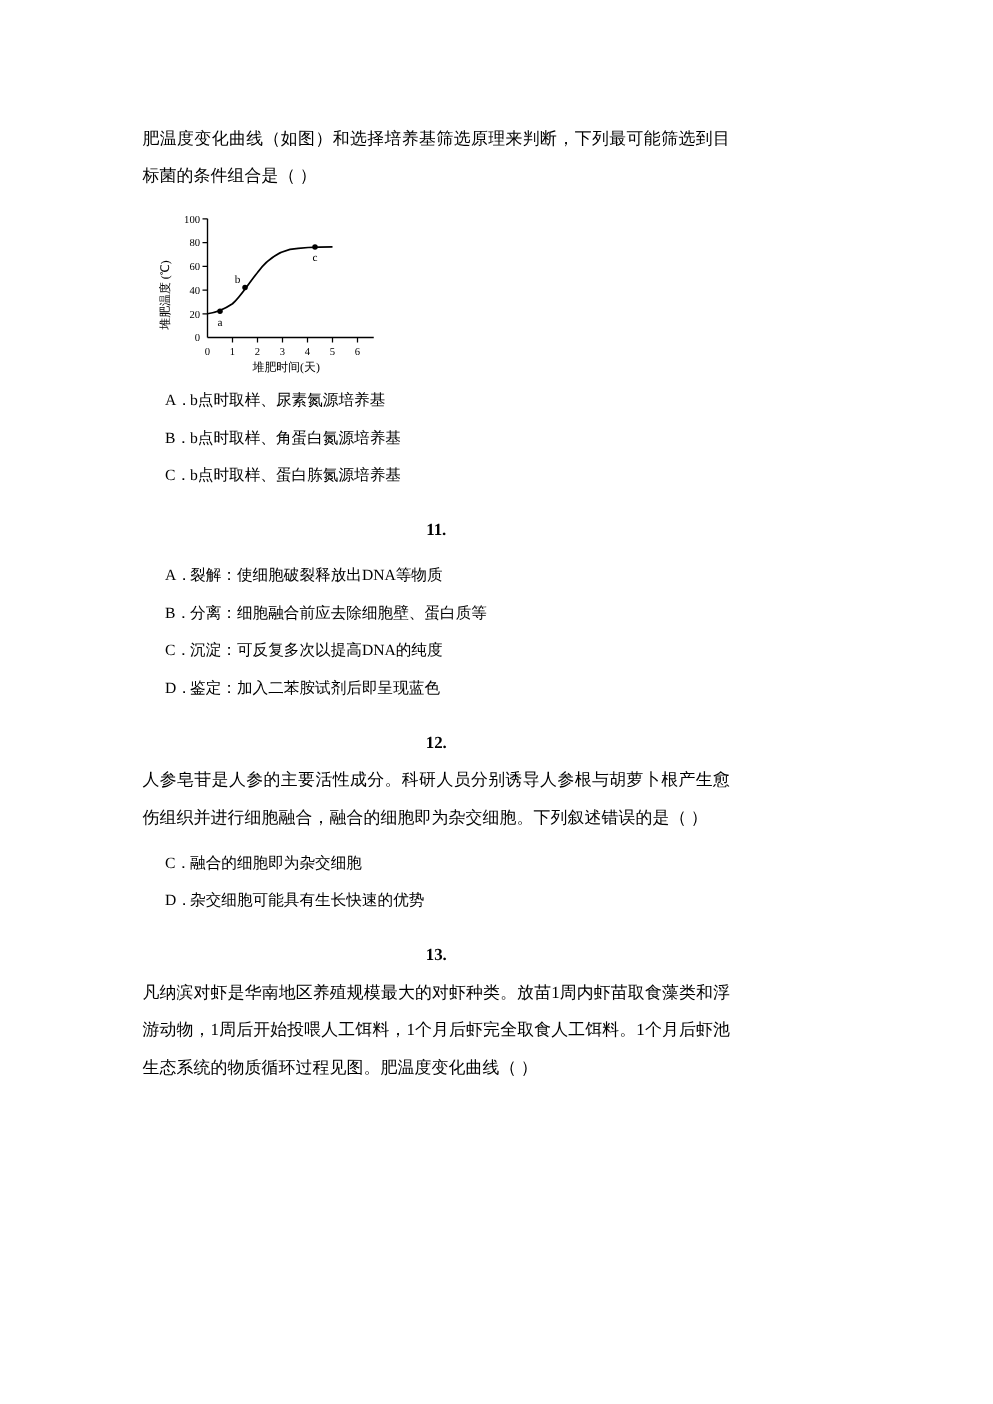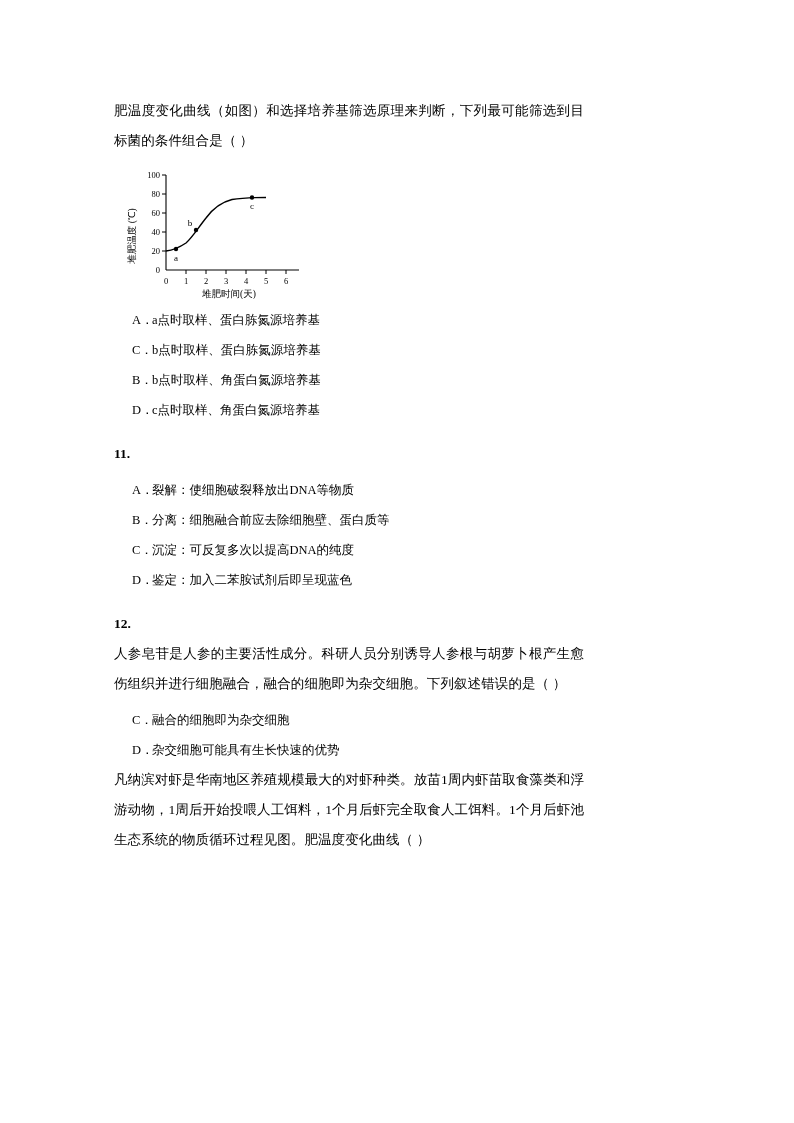--- a/index.html
+++ b/index.html
@@ -25,20 +25,21 @@
     line-height: 30px;
     margin: 0 0 0 0;
     text-align: justify;
     letter-spacing: 0.1px;
   }
   .qnum {
     font-size: 13.5px;
     font-weight: bold;
     line-height: 30px;
     margin: 14px 0 0 0;
+    text-align: center;
   }
   .choices {
     margin: 6px 0 0 0;
   }
   .choice {
     font-size: 12.5px;
     line-height: 30px;
     padding-left: 18px;
     white-space: nowrap;
   }
@@ -112,36 +113,36 @@
         <circle cx="72" cy="66" r="2.2" fill="#000"></circle>
         <text x="66" y="62" text-anchor="middle" font-family="Liberation Serif, serif" font-size="9" fill="#000">b</text>
 
         <circle cx="128" cy="33.5" r="2.2" fill="#000"></circle>
         <text x="128" y="45" text-anchor="middle" font-family="Liberation Serif, serif" font-size="9" fill="#000">c</text>
       </svg>
     </div>
   </div>
 
   <div class="choices">
-    <div class="choice"><span class="lab">A．</span><span>a点时取样、蛋白胨氮源培养基</span></div>
+    <div class="choice"><span class="lab">A．</span><span>b点时取样、尿素氮源培养基</span></div>
+    <div class="choice"><span class="lab">B．</span><span>b点时取样、角蛋白氮源培养基</span></div>
     <div class="choice"><span class="lab">C．</span><span>b点时取样、蛋白胨氮源培养基</span></div>
-    <div class="choice"><span class="lab">B．</span><span>b点时取样、角蛋白氮源培养基</span></div>
-    <div class="choice"><span class="lab">D．</span><span>c点时取样、角蛋白氮源培养基</span></div>
   </div>
 
   <p class="qnum">11.</p>
   <div class="choices">
     <div class="choice"><span class="lab">A．</span><span>裂解：使细胞破裂释放出DNA等物质</span></div>
     <div class="choice"><span class="lab">B．</span><span>分离：细胞融合前应去除细胞壁、蛋白质等</span></div>
     <div class="choice"><span class="lab">C．</span><span>沉淀：可反复多次以提高DNA的纯度</span></div>
     <div class="choice"><span class="lab">D．</span><span>鉴定：加入二苯胺试剂后即呈现蓝色</span></div>
   </div>
 
   <p class="qnum">12.</p>
   <p class="para">人参皂苷是人参的主要活性成分。科研人员分别诱导人参根与胡萝卜根产生愈伤组织并进行细胞融合，融合的细胞即为杂交细胞。下列叙述错误的是（      ）</p>
   <div class="choices">
     <div class="choice"><span class="lab">C．</span><span>融合的细胞即为杂交细胞</span></div>
     <div class="choice"><span class="lab">D．</span><span>杂交细胞可能具有生长快速的优势</span></div>
   </div>
 
+  <p class="qnum">13.</p>
   <p class="para">凡纳滨对虾是华南地区养殖规模最大的对虾种类。放苗1周内虾苗取食藻类和浮游动物，1周后开始投喂人工饵料，1个月后虾完全取食人工饵料。1个月后虾池生态系统的物质循环过程见图。肥温度变化曲线（      ）</p>
 
 </div>
 
 </body></html>

